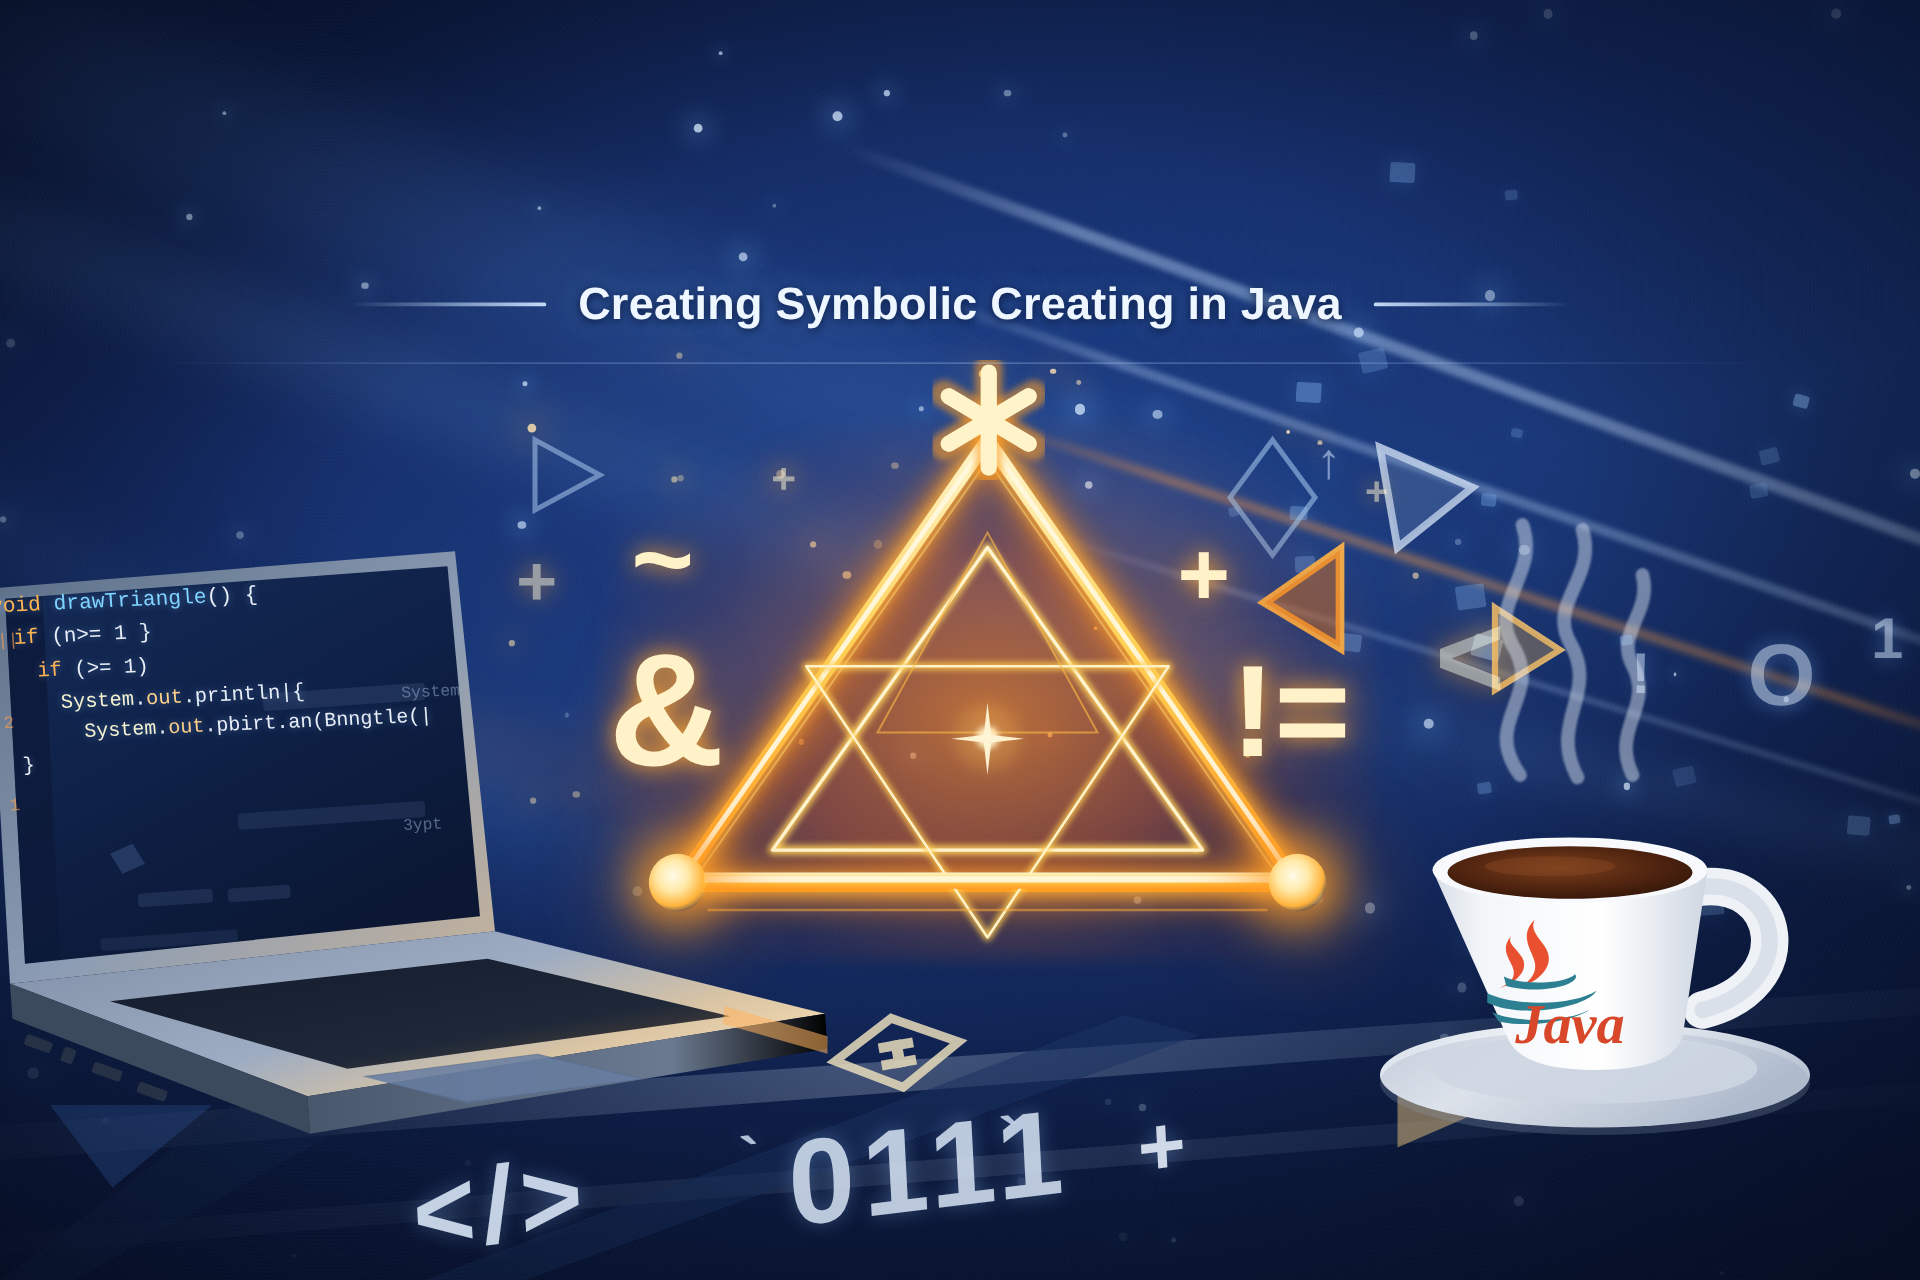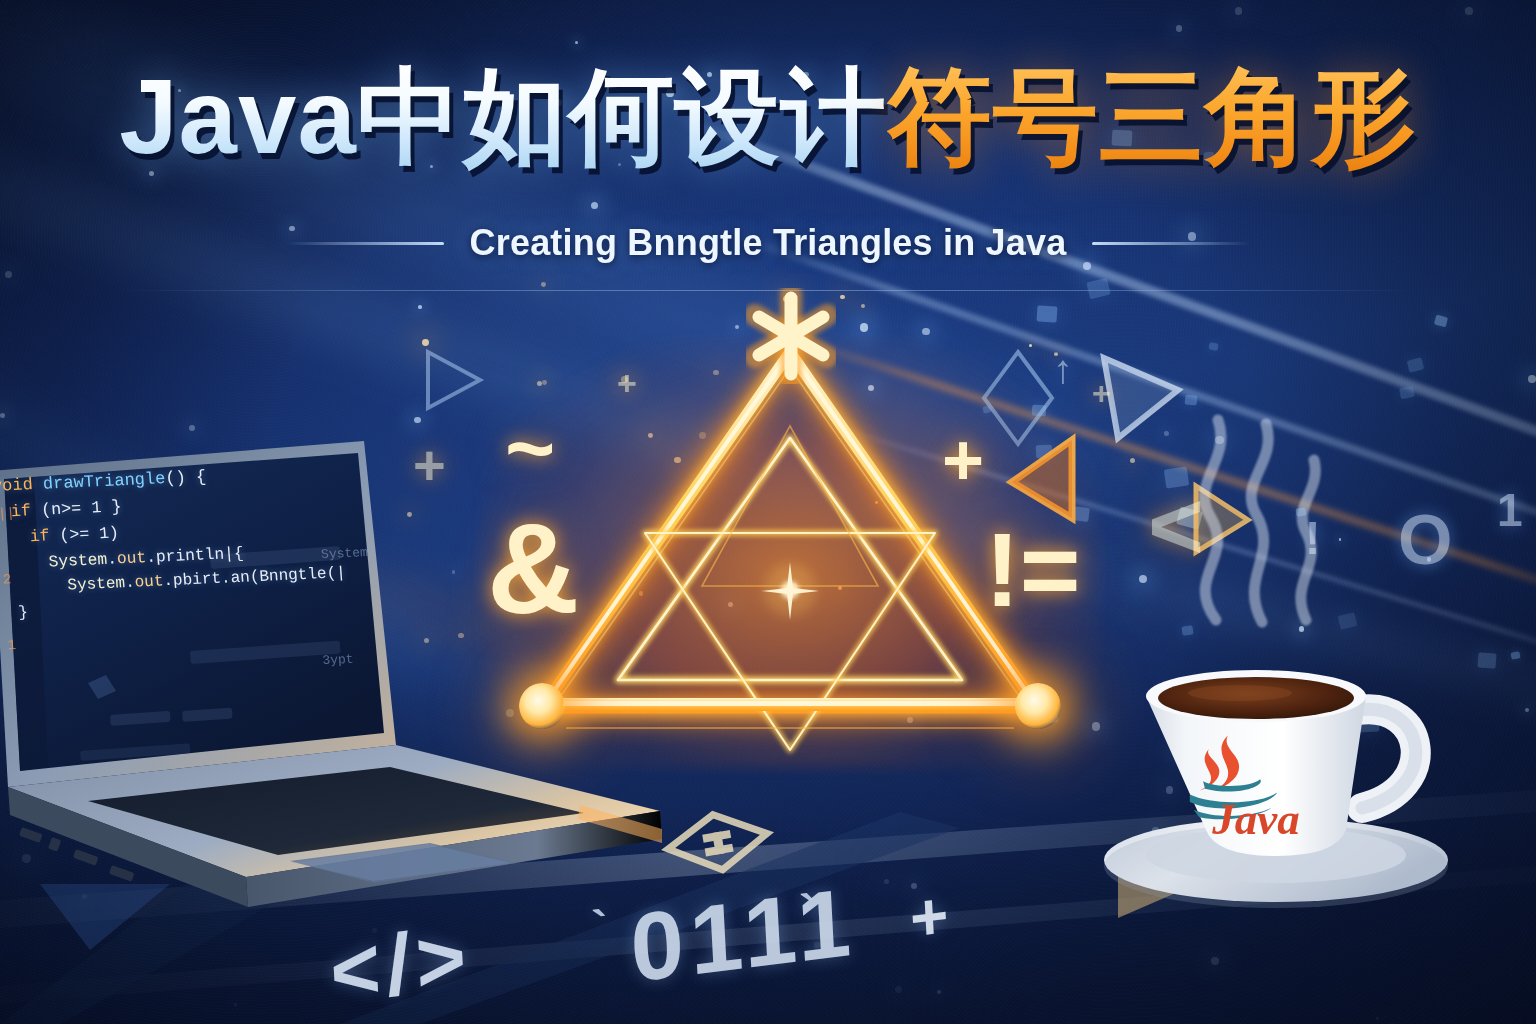--- a/index.html
+++ b/index.html
@@ -326,29 +326,24 @@
         <stop offset="1" stop-color="#6f93c4" stop-opacity="0.04"></stop>
       </linearGradient>
     </defs>
     <polygon points="0,900 1536,790 1536,812 0,928" fill="url(#bandg)"></polygon>
     <polygon points="0,986 1536,866 1536,882 0,1004" fill="url(#bandg2)"></polygon>
     <polygon points="340,1024 900,812 960,828 420,1024" fill="#1b3566" opacity="0.55"></polygon>
     <polygon points="0,1024 260,828 350,860 60,1024" fill="#16305c" opacity="0.5"></polygon>
     <polygon points="1050,1024 1380,838 1500,866 1220,1024" fill="#1a3father" opacity="0.0"></polygon>
   </svg>
 
-  <div class="title-wrap">
-    <div class="title">
-      <span class="t-light">Java中如何设计</span><span class="t-accent">符号三角形</span>
-    </div>
-  </div>
 
   <div class="sub-wrap">
     <div class="sub-rule left"></div>
-    <div class="subtitle">Creating Bnngtle Triangles in Java</div>
+    <div class="subtitle">Creating Symbolic Creating in Java</div>
     <div class="sub-rule right"></div>
   </div>
   <div class="sub-underline"></div>
 
   <div class="triangle-stage">
     <div class="tri-glow"></div>
 
     <svg width="640" height="470" viewBox="0 0 640 470" style="position:absolute;left:0;top:0;">
       <defs>
         <linearGradient id="neonEdge" x1="0" y1="0" x2="0" y2="1">

